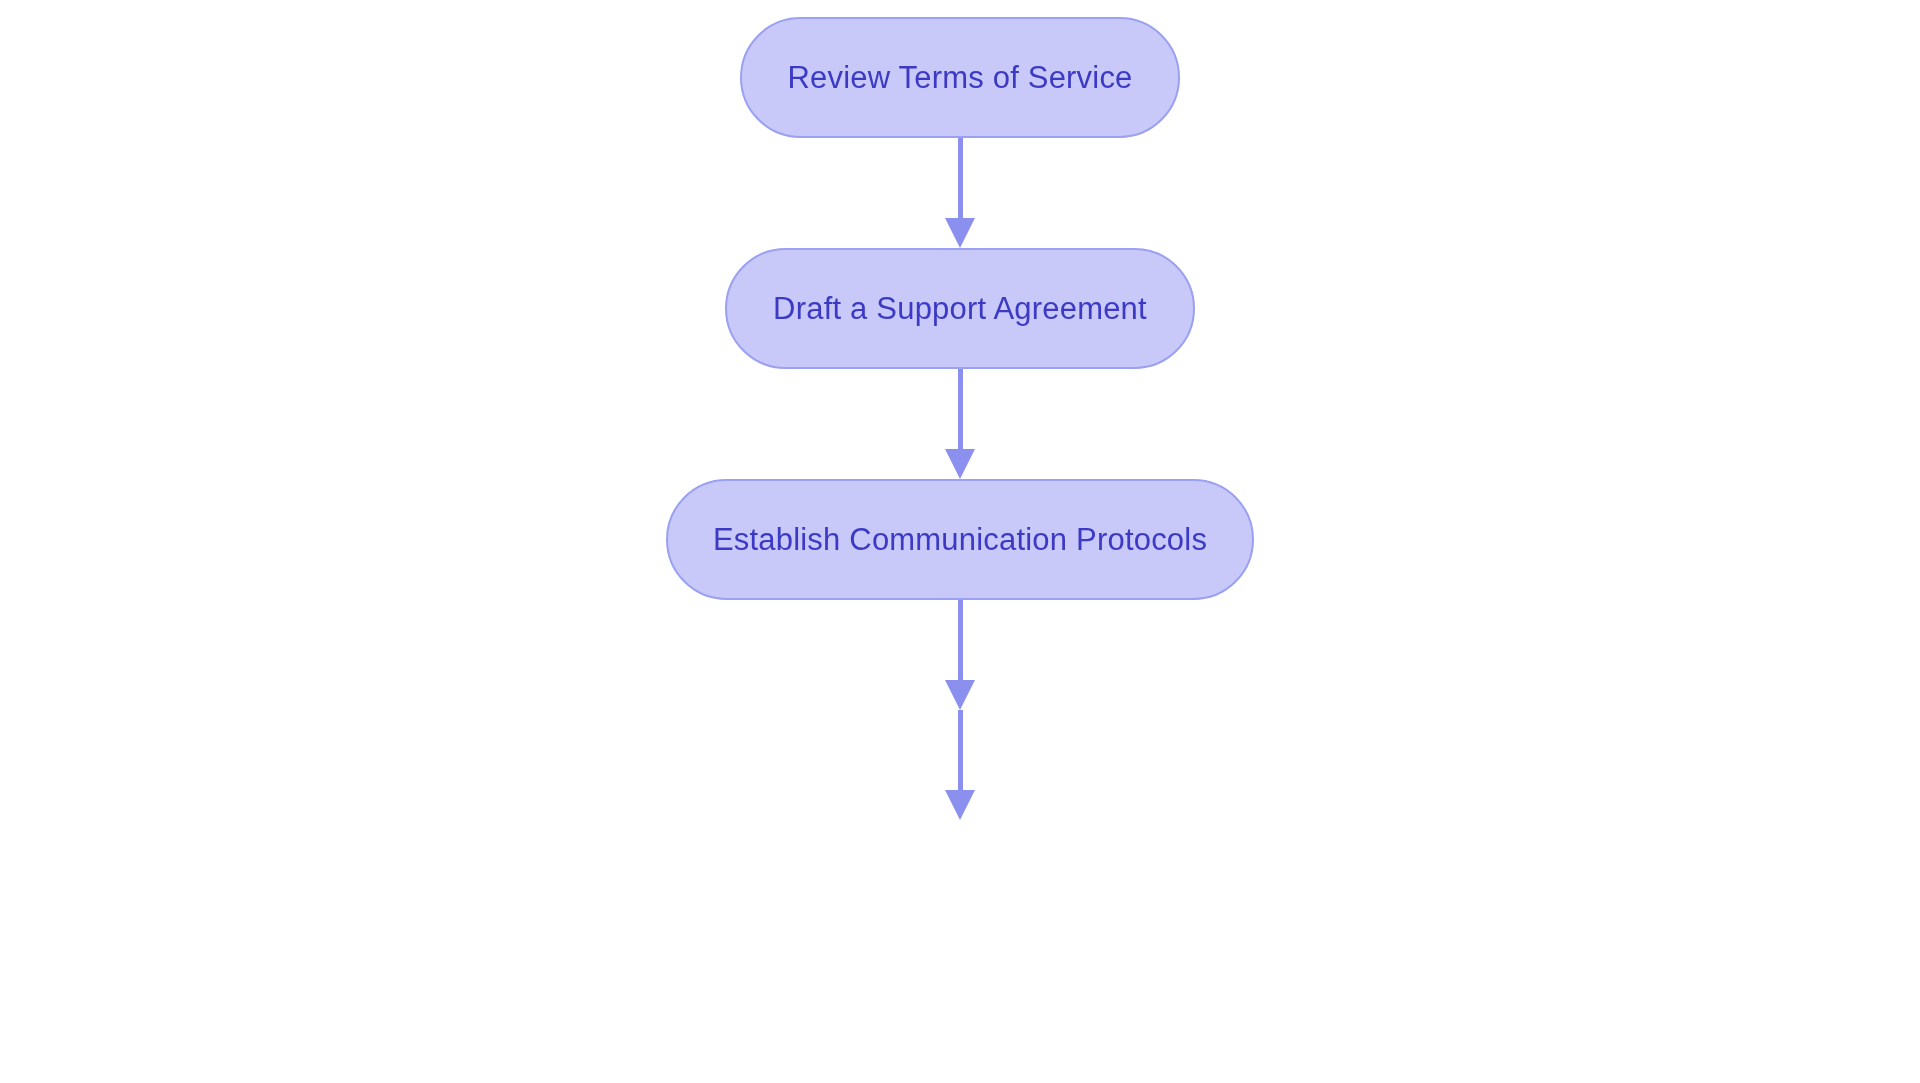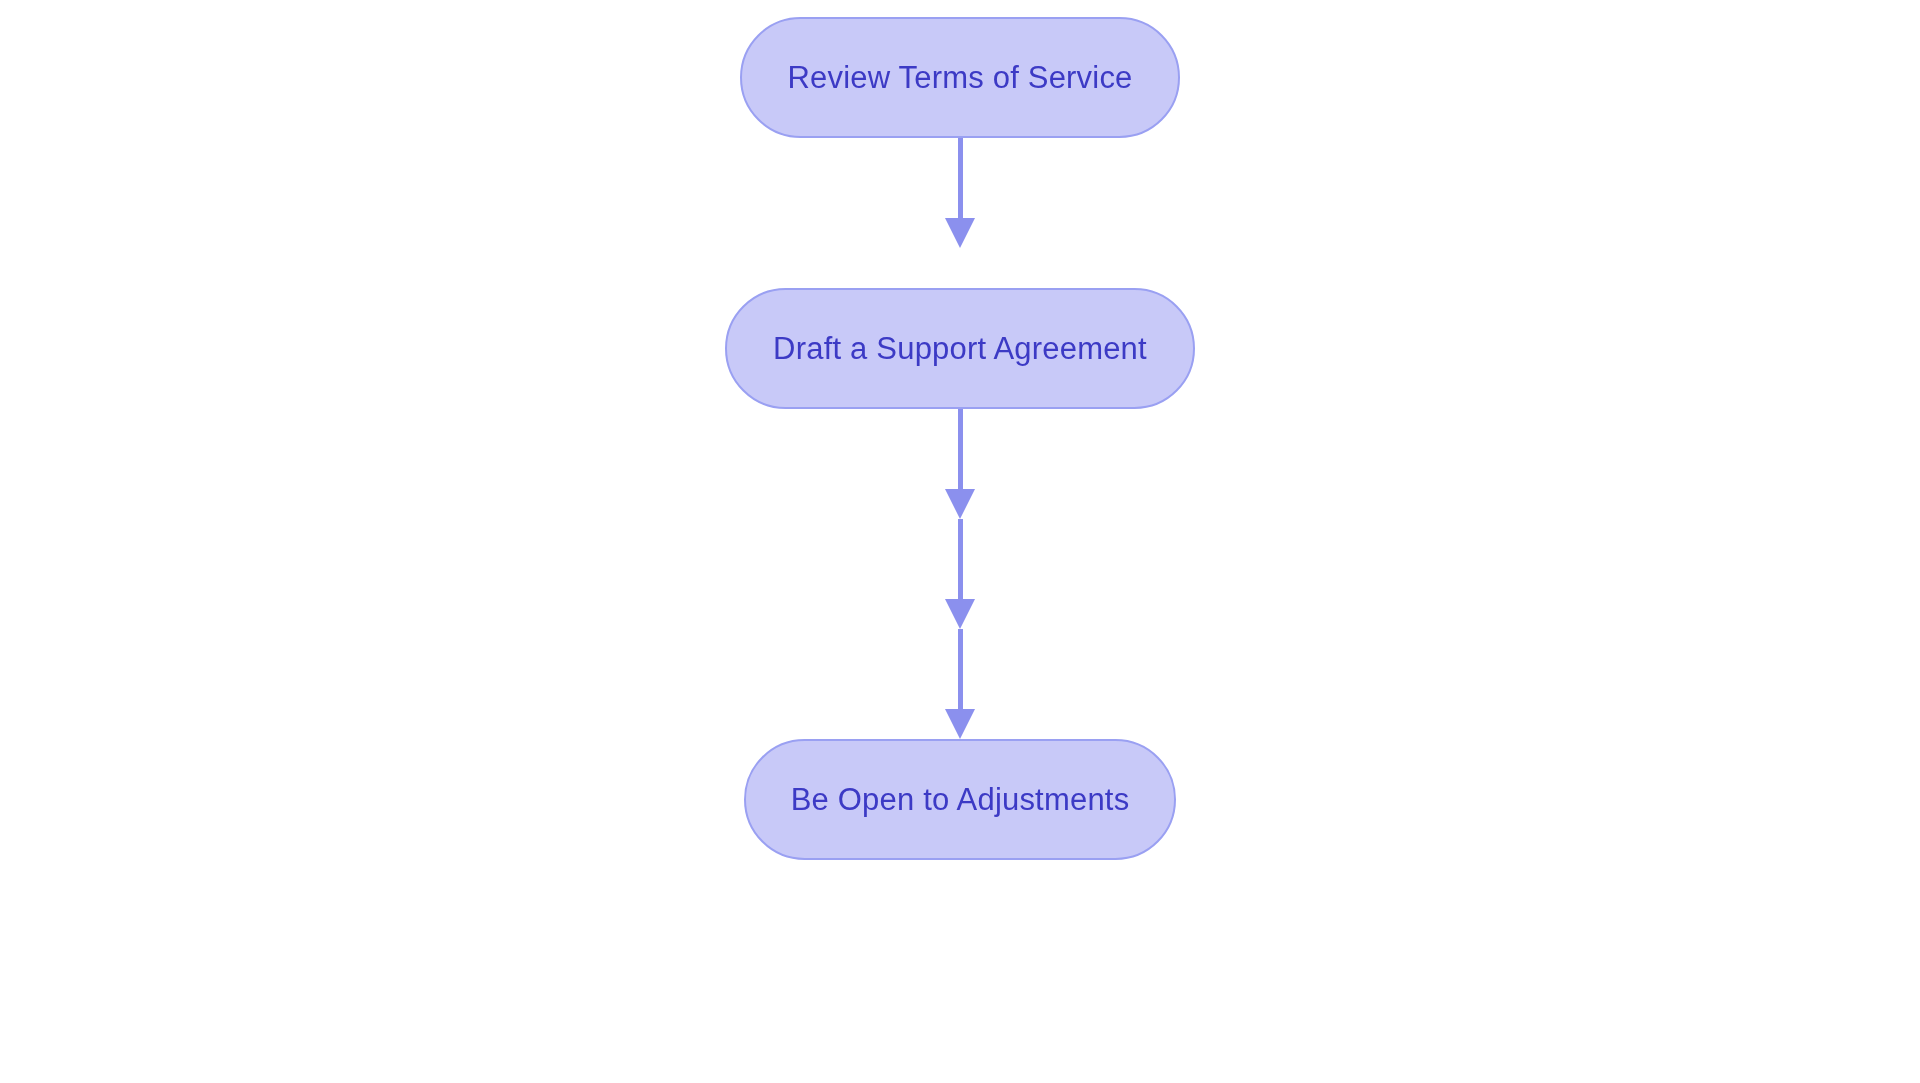--- a/index.html
+++ b/index.html
@@ -34,21 +34,21 @@
     font-size: 31px;
     letter-spacing: 0.2px;
     display: flex;
     align-items: center;
     justify-content: center;
     white-space: nowrap;
     padding: 0 45px;
     text-align: center;
   }
   .flow-node.n1 { min-width: 424px; }
-  .flow-node.n2 { min-width: 470px; margin-top: 40px; }
+  .flow-node.n2 { min-width: 470px; }
   .flow-node.n3 { min-width: 576px; }
   .flow-node.n4 { min-width: 416px; }
   .flow-node.n5 { min-width: 426px; }
   .connector {
     height: 110px;
     display: flex;
     flex-direction: column;
     align-items: center;
   }
   .connector .line {
@@ -81,30 +81,30 @@
 
     <div class="flow-node n2">
       <span>Draft a Support Agreement</span>
     </div>
 
     <div class="connector">
       <div class="line"></div>
       <div class="head"></div>
     </div>
 
+    <div class="flow-node n3">
+      <span>Establish Communication Protocols</span>
+    </div>
 
     <div class="connector">
       <div class="line"></div>
       <div class="head"></div>
     </div>
 
 
     <div class="connector">
       <div class="line"></div>
       <div class="head"></div>
     </div>
 
-    <div class="flow-node n5">
-      <span>Be Open to Adjustments</span>
-    </div>
 
   </div>
 </div>
 
 </body></html>

